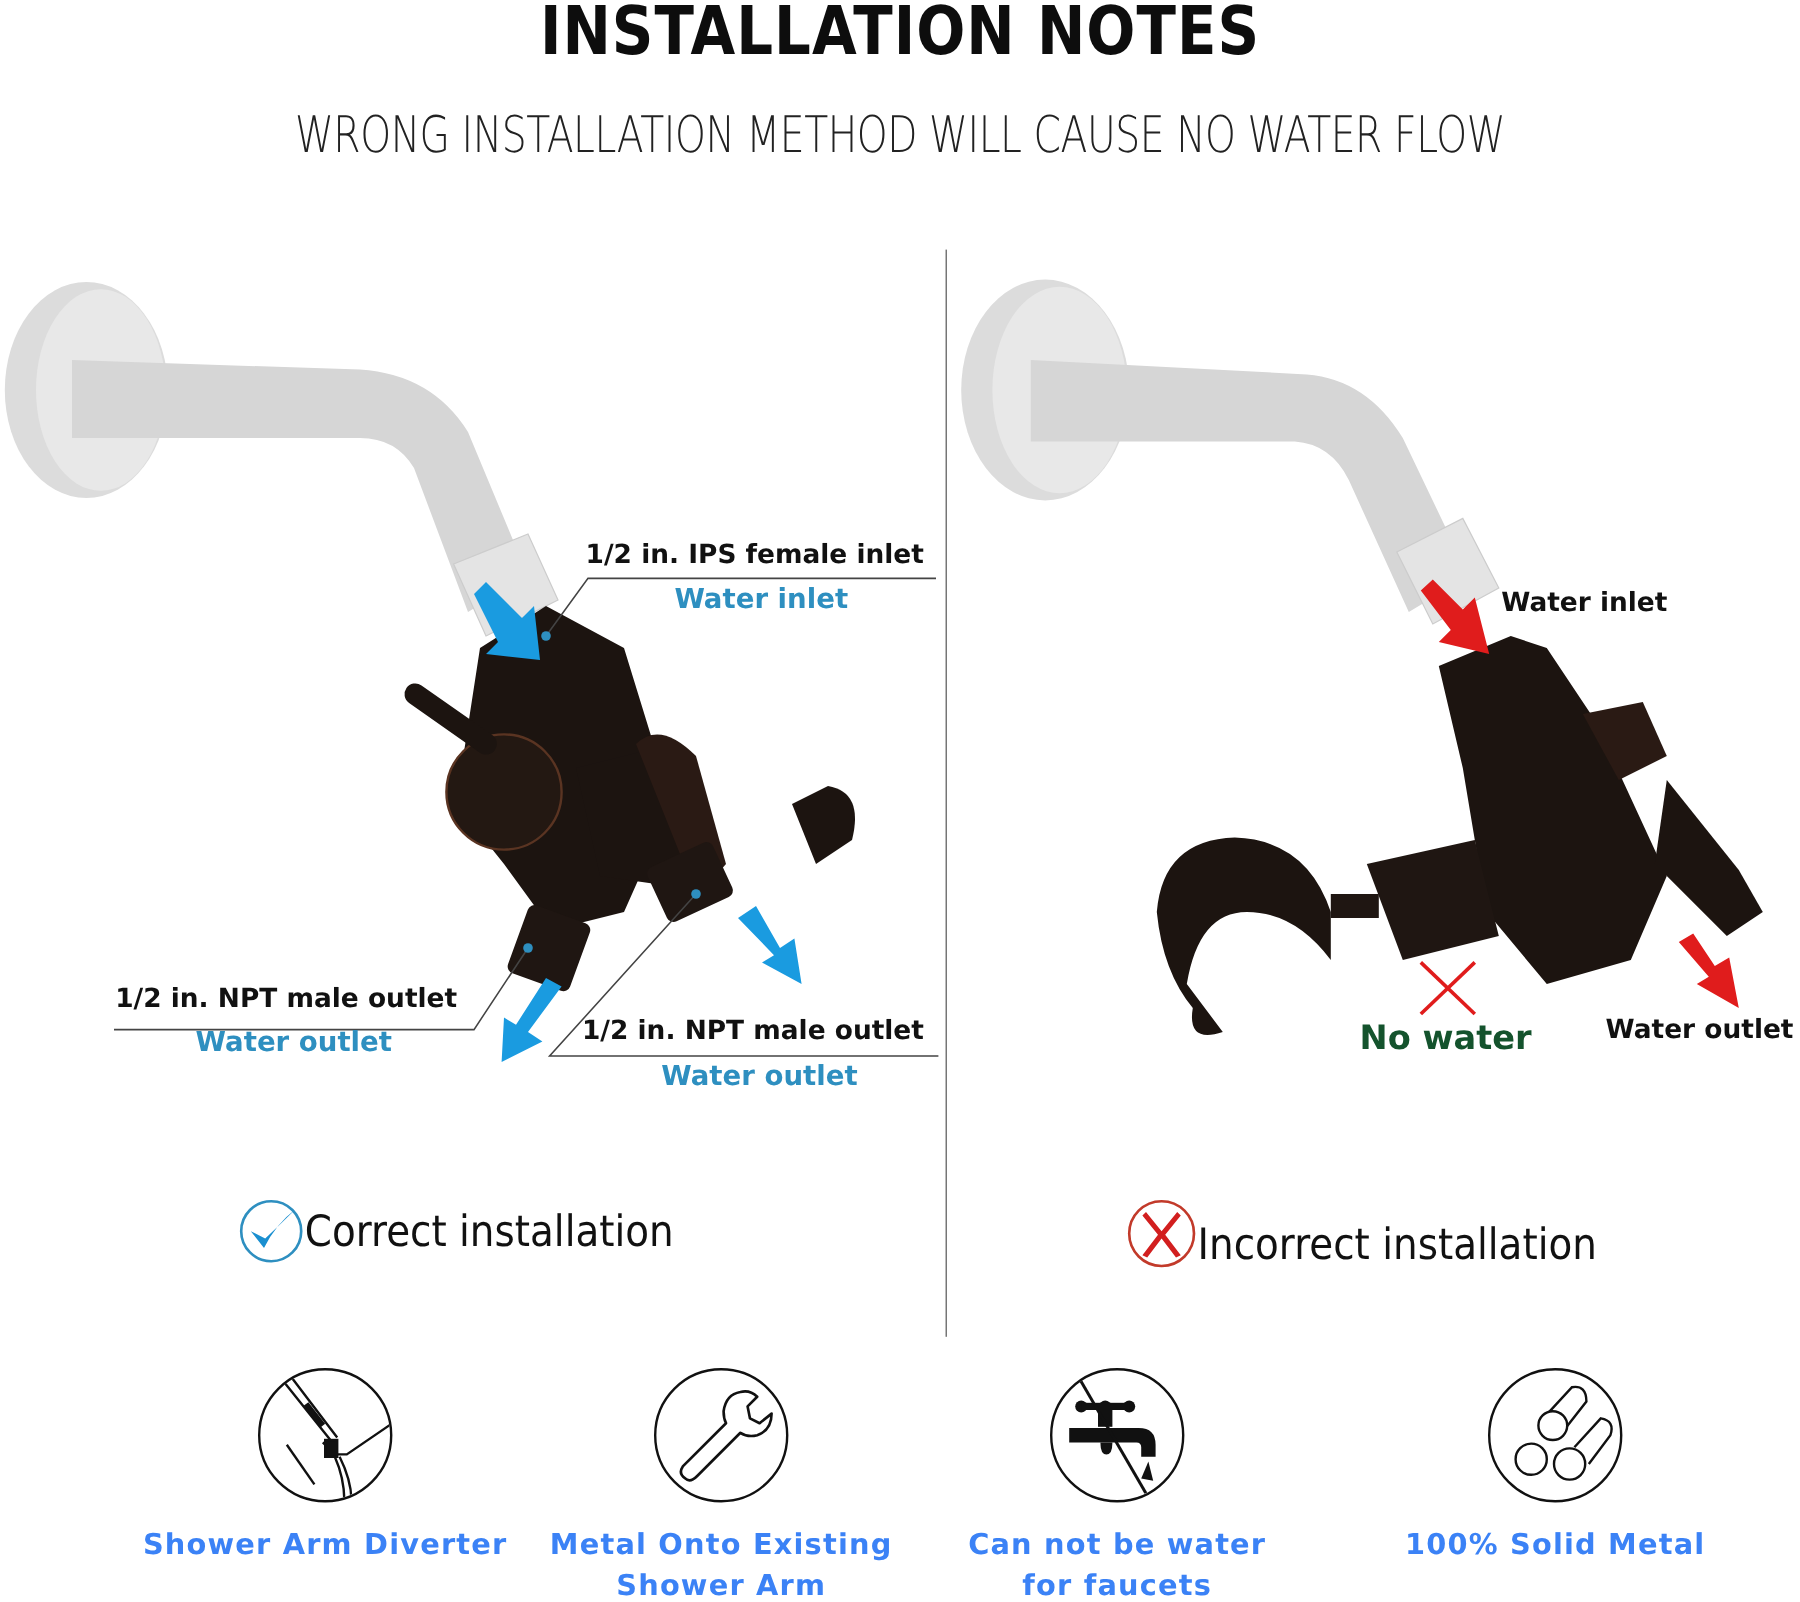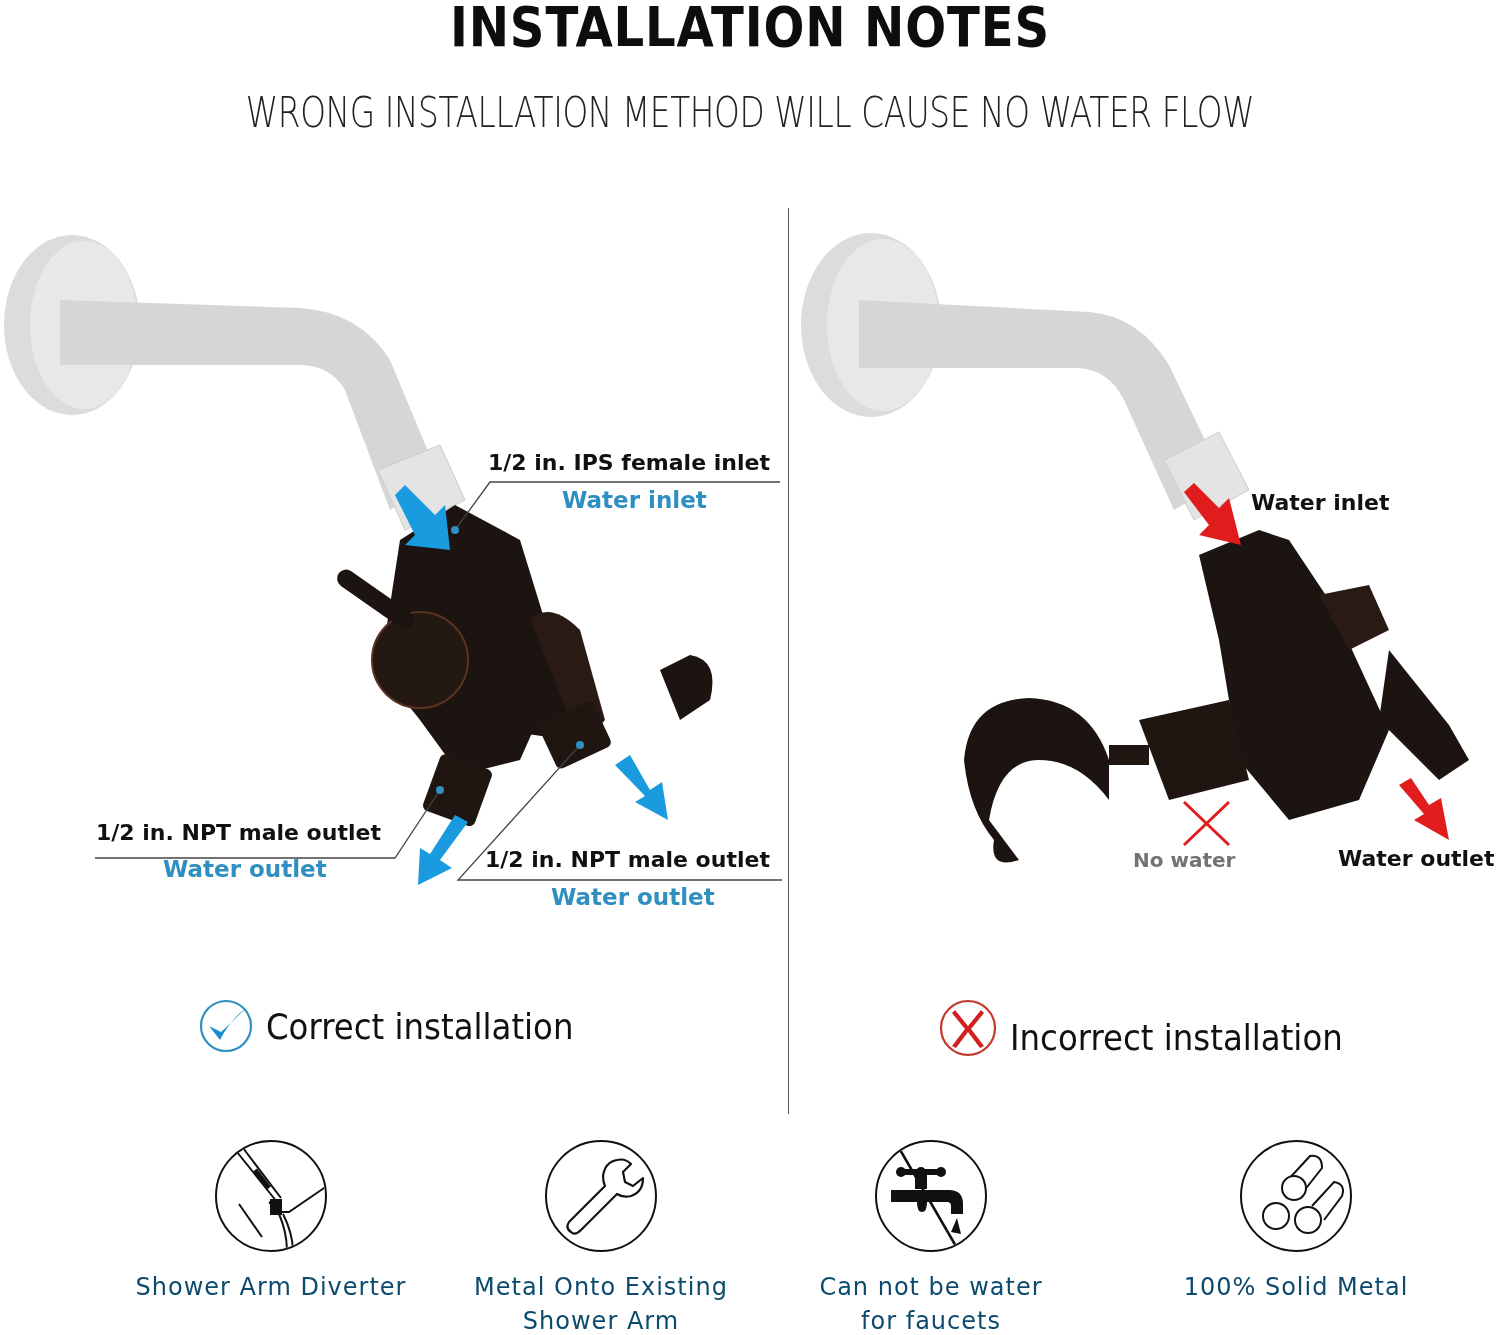--- a/index.html
+++ b/index.html
@@ -14,32 +14,32 @@
               transform: scaleX(0.78); transform-origin: center; color: #222; letter-spacing: -0.5px; }
 
   .divider { position: absolute; left: 788px; top: 208px; width: 1px; height: 906px; background: #555; }
 
   .panel { position: absolute; top: 200px; height: 740px; }
   .panel svg { position: absolute; left: 0; top: 0; }
 
   .lbl { position: absolute; font-family: "DejaVu Sans", sans-serif; font-weight: bold; white-space: nowrap; text-align: center; }
   .lbl.black { color: #111; font-size: 22px; }
   .lbl.blue { color: #2e8fc0; font-size: 23px; }
-  .lbl.red { color: #737373; font-size: 20px; }
-
-  .verdict { position: absolute; top: 998px; display: flex; align-items: center; gap: 12px; }
+  .lbl.red { color: #14532d; font-size: 28px; }
+
+  .verdict { position: absolute; top: 998px; display: flex; align-items: center; gap: 0; }
   .verdict .txt { font-family: "DejaVu Sans", sans-serif; font-size: 36px; color: #111;
                   transform: scaleX(0.9); transform-origin: left center; }
 
   .feature { position: absolute; top: 1140px; width: 320px; text-align: center; }
   .feature .circle { width: 112px; height: 112px; margin: 0 auto; border: 2.5px solid #111; border-radius: 50%;
                      position: relative; overflow: hidden; }
   .feature .circle svg { position: absolute; left: 0; top: 0; }
-  .feature .cap { margin-top: 18px; font-family: "DejaVu Sans", sans-serif; font-weight: normal; font-size: 24px;
-                  letter-spacing: 1px; line-height: 34px; color: #0c4a6e; }
+  .feature .cap { margin-top: 18px; font-family: "DejaVu Sans", sans-serif; font-weight: bold; font-size: 24px;
+                  letter-spacing: 1px; line-height: 34px; color: #3b82f6; }
 </style>
 </head>
 <body>
 
 <div class="title">INSTALLATION NOTES</div>
 <div class="subtitle">WRONG INSTALLATION METHOD WILL CAUSE NO WATER FLOW</div>
 
 <div class="divider"></div>
 
 <div class="panel" style="left:0; width:788px;">

